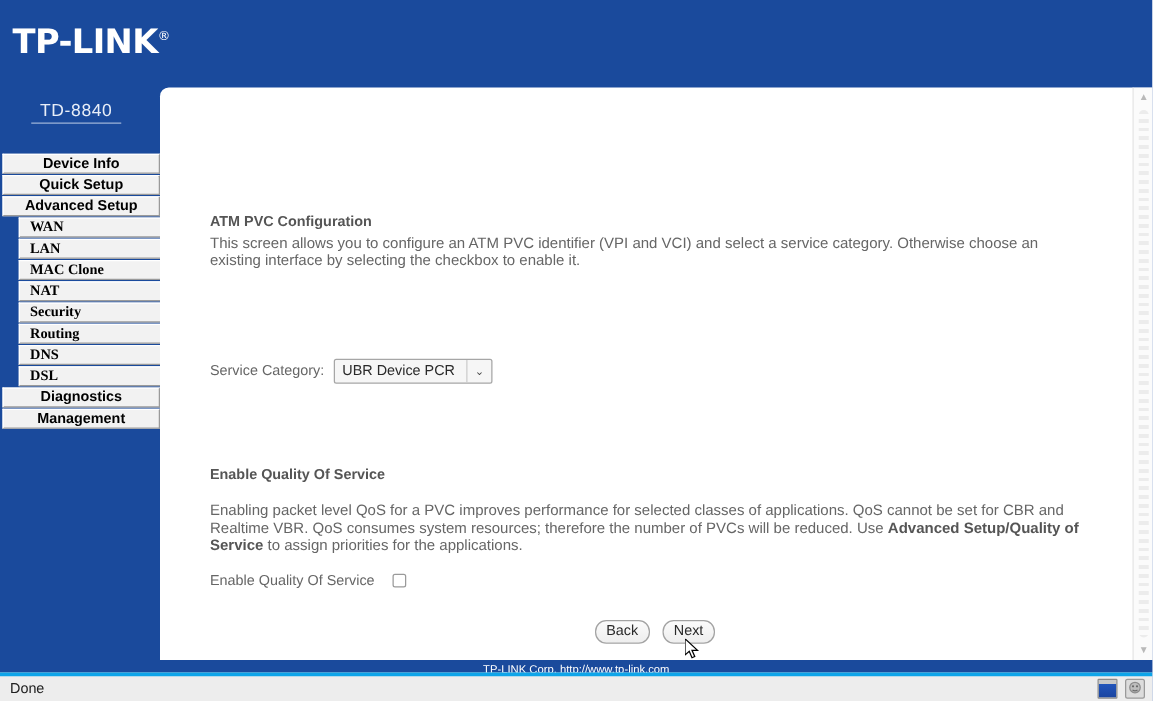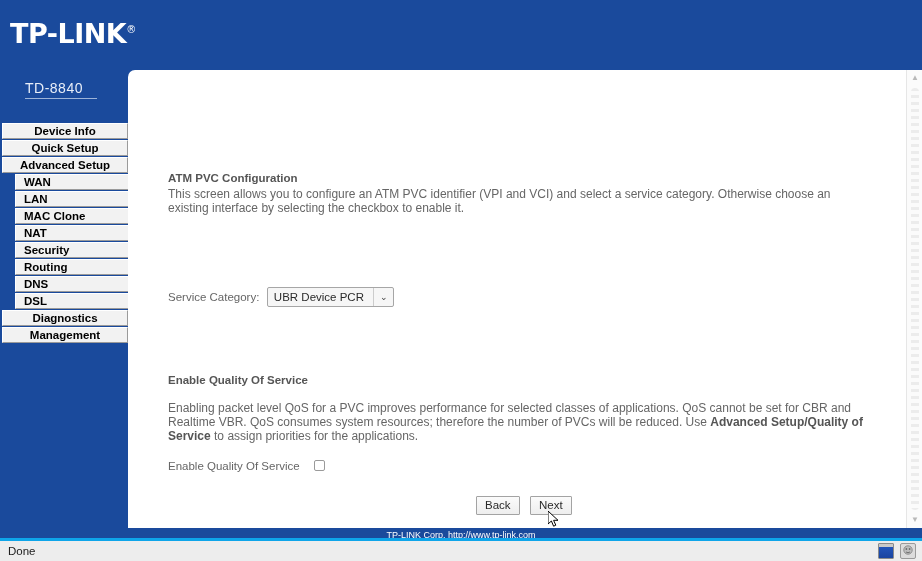--- a/index.html
+++ b/index.html
@@ -35,21 +35,21 @@
 
   .model-label {
     position: absolute;
     left: 25px; top: 80px;
     color: #e8eef8;
     font-size: 14px;
     letter-spacing: 0.5px;
     border-bottom: 1px solid #9db4d8;
     padding-bottom: 2px;
     width: 72px;
-    text-align: left;
+    text-align: center;
   }
 
   
   #sidebar {
     position: absolute;
     left: 2px; top: 123px;
     width: 126px;
   }
   .nav-item {
     display: block;
@@ -68,20 +68,21 @@
     text-align: center;
     cursor: default;
     overflow: hidden;
     white-space: nowrap;
   }
   .nav-item.sub {
     width: 129px;
     margin-left: 13px;
     text-align: left;
     padding-left: 8px;
+    font-family: Liberation Serif, serif;
   }
 
   
   #content-panel {
     position: absolute;
     left: 128px; top: 70px;
     width: 794px; height: 458px;
     background: #ffffff;
     border-top-left-radius: 7px;
     overflow: hidden;
@@ -248,21 +249,21 @@
     left: 348px; top: 425px;
   }
   .btn {
     display: inline-block;
     min-width: 41px;
     height: 19px;
     line-height: 17px;
     padding: 0 8px;
     margin-right: 6px;
     border: 1px solid #a3a3a3;
-    border-radius: 1px;
+    border-radius: 9px;
     background: linear-gradient(to bottom, #fbfbfb 0%, #eeeeee 100%);
     font-size: 11.5px;
     color: #2a2a2a;
     text-align: center;
     font-family: "Liberation Sans", sans-serif;
     cursor: default;
   }
 
   
   #footer {

